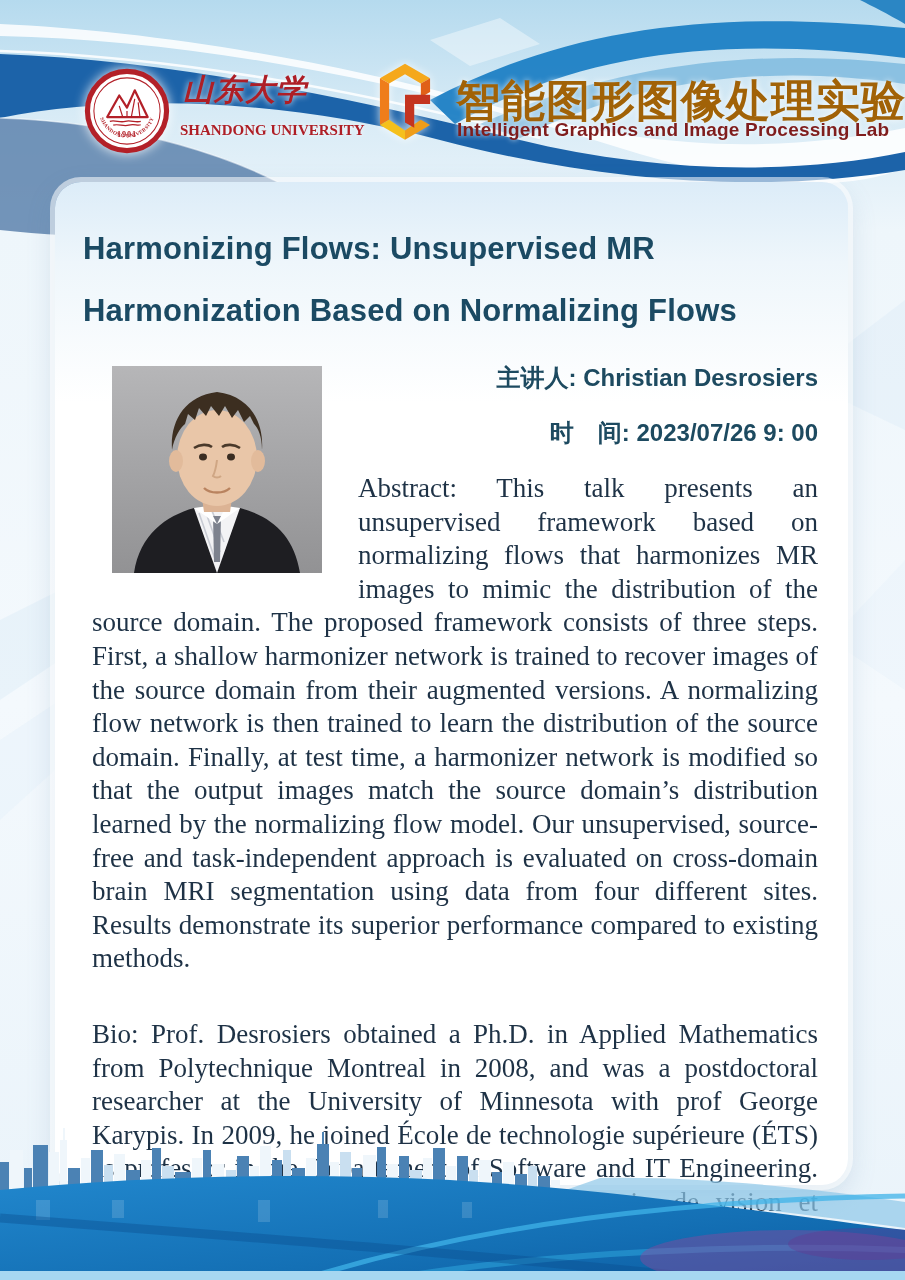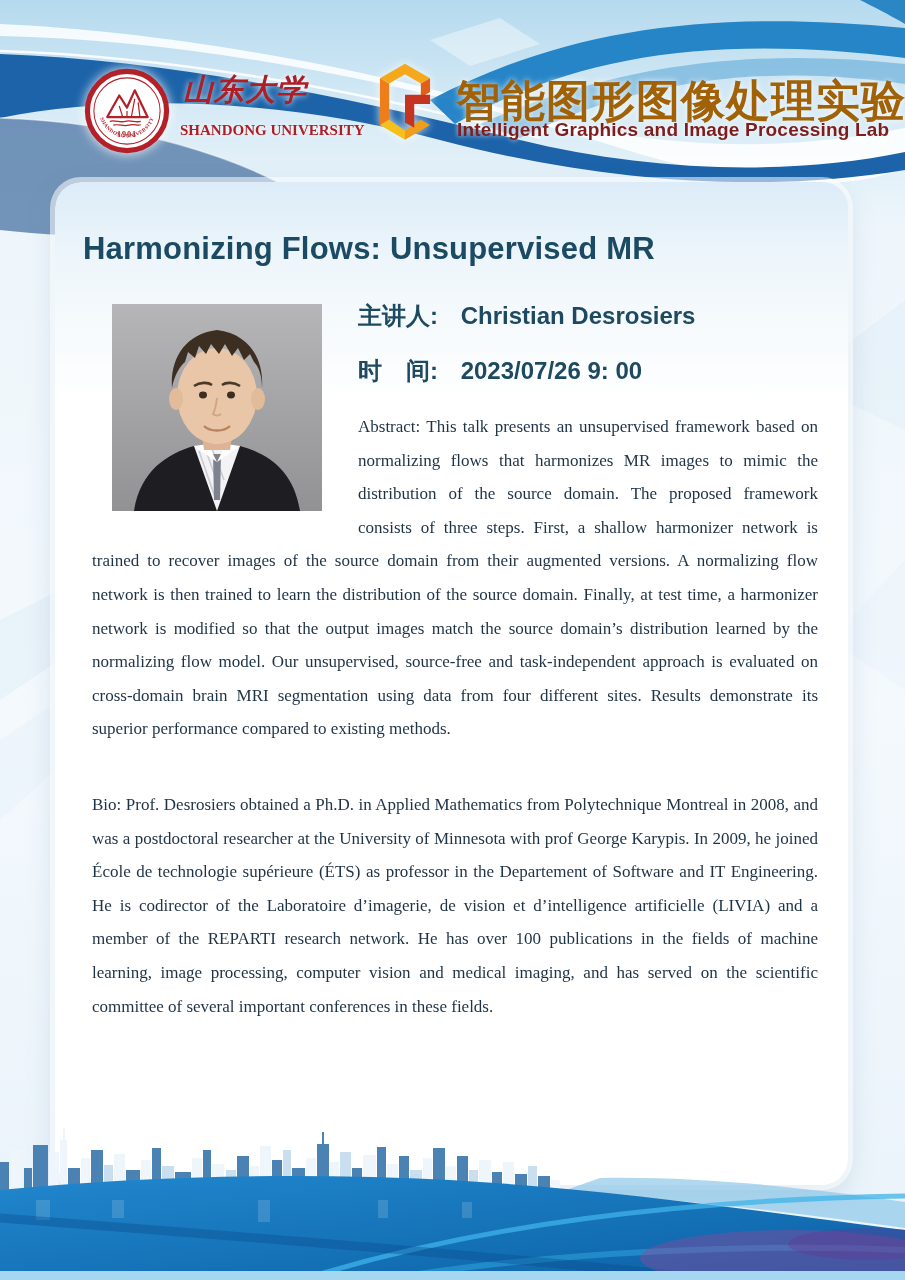--- a/index.html
+++ b/index.html
@@ -38,23 +38,23 @@
           border-radius:26px;
           background:linear-gradient(180deg,#dcecf8 0%,#eef6fb 8%,#ffffff 22%,#ffffff 100%);
           box-shadow:0 0 0 5px rgba(255,255,255,.55), 0 10px 28px rgba(90,130,170,.22); }
   .title { margin:36px 28px 0; color:#1b4a63;
            font-weight:bold; font-size:31px; line-height:62px; letter-spacing:.2px; }
   .title span { display:block; }
   .card-body { margin:16px 30px 0 37px; }
   .photo { float:left; width:210px; height:207px; margin:8px 36px 0 20px; display:block; }
   .info { padding-top:4px; }
   .info-row { font-size:24px; font-weight:bold; color:#1d4a60; margin-bottom:23px;
-              white-space:nowrap; }
+              white-space:nowrap;text-align:right; }
   .info-label { display:inline-block; min-width:96px; }
-  .abstract, .bio { font-family:"Liberation Serif", serif; font-size:17px;
+  .abstract, .bio { font-family:"Liberation Serif", serif; font-size:27px;
                     line-height:33.6px; color:#1e3246; text-align:justify; }
   .abstract { margin-top:2px; }
   .bio { margin-top:42px; }
 </style>
 </head>
 <body>
 
 <svg class="bg" viewBox="0 0 905 1280" aria-hidden="true">
   <defs>
     <linearGradient id="sky" x1="0" y1="0" x2="0" y2="1">
@@ -116,20 +116,21 @@
     <path d="M88,50 L88,64 L64,64 L64,100 L50,92 L50,50 Z" fill="#c43420"></path>
   </svg>
 
   <div class="lab-cn">智能图形图像处理实验室</div>
   <div class="lab-en">Intelligent Graphics and Image Processing Lab</div>
 </div>
 
 <div class="card">
   <h1 class="title">
     <span>Harmonizing Flows: Unsupervised MR</span>
+    <span>Harmonization Based on Normalizing Flows</span>
   </h1>
 
   <div class="card-body">
 
     <svg class="photo" viewBox="0 0 210 207">
       <defs>
         <linearGradient id="phbg" x1="0" y1="0" x2="0" y2="1">
           <stop offset="0" stop-color="#b6b6b8"></stop>
             <stop offset="1" stop-color="#929294"></stop>
         </linearGradient>

